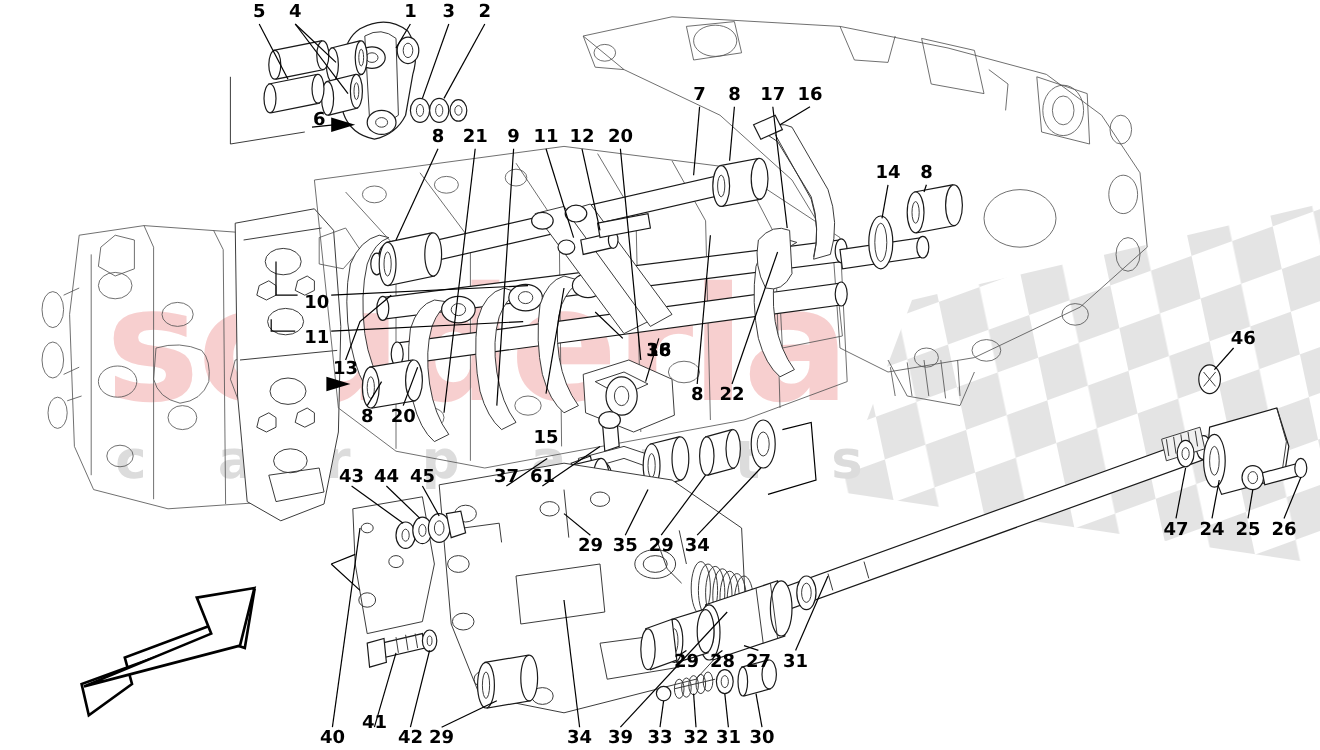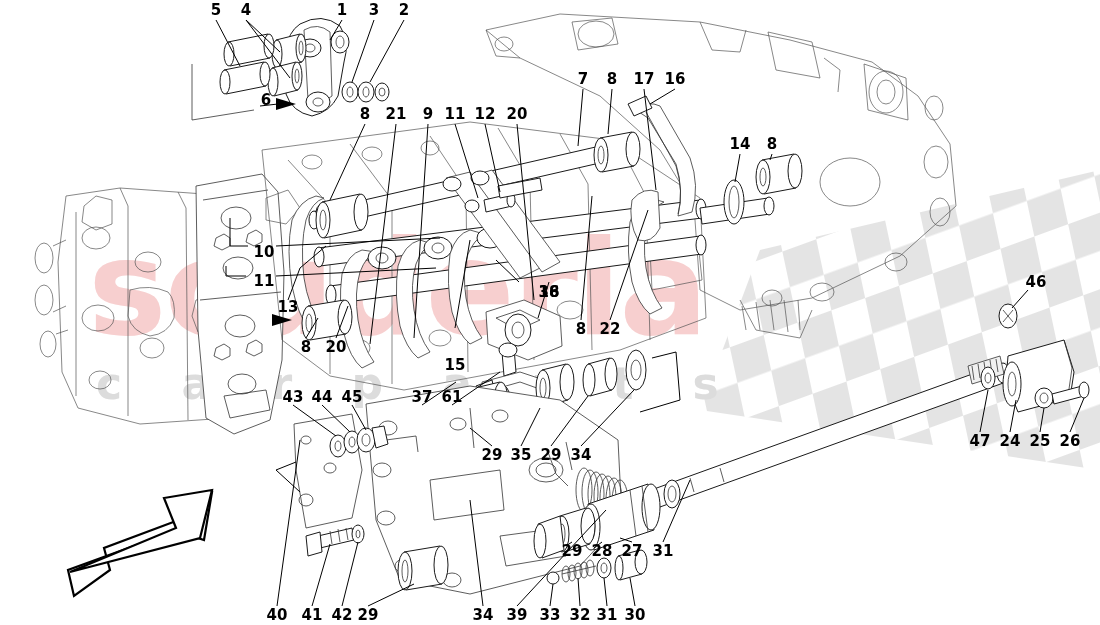--- a/index.html
+++ b/index.html
@@ -632,21 +632,21 @@
     <span class="cal" style="left:452px;top:397px;">61</span>
     <span class="cal" style="left:492px;top:455px;">29</span>
     <span class="cal" style="left:521px;top:455px;">35</span>
     <span class="cal" style="left:551px;top:455px;">29</span>
     <span class="cal" style="left:581px;top:455px;">34</span>
     <span class="cal" style="left:572px;top:551px;">29</span>
     <span class="cal" style="left:602px;top:551px;">28</span>
     <span class="cal" style="left:632px;top:551px;">27</span>
     <span class="cal" style="left:663px;top:551px;">31</span>
     <span class="cal" style="left:277px;top:615px;">40</span>
-    <span class="cal" style="left:312px;top:615px;text-align:center;">41</span>
+    <span class="cal" style="left:312px;top:602px;text-align:center;">41</span>
     <span class="cal" style="left:342px;top:615px;">42</span>
     <span class="cal" style="left:368px;top:615px;">29</span>
     <span class="cal" style="left:483px;top:615px;">34</span>
     <span class="cal" style="left:517px;top:615px;">39</span>
     <span class="cal" style="left:550px;top:615px;">33</span>
     <span class="cal" style="left:580px;top:615px;">32</span>
     <span class="cal" style="left:607px;top:615px;">31</span>
     <span class="cal" style="left:635px;top:615px;">30</span>
   </div>
 

